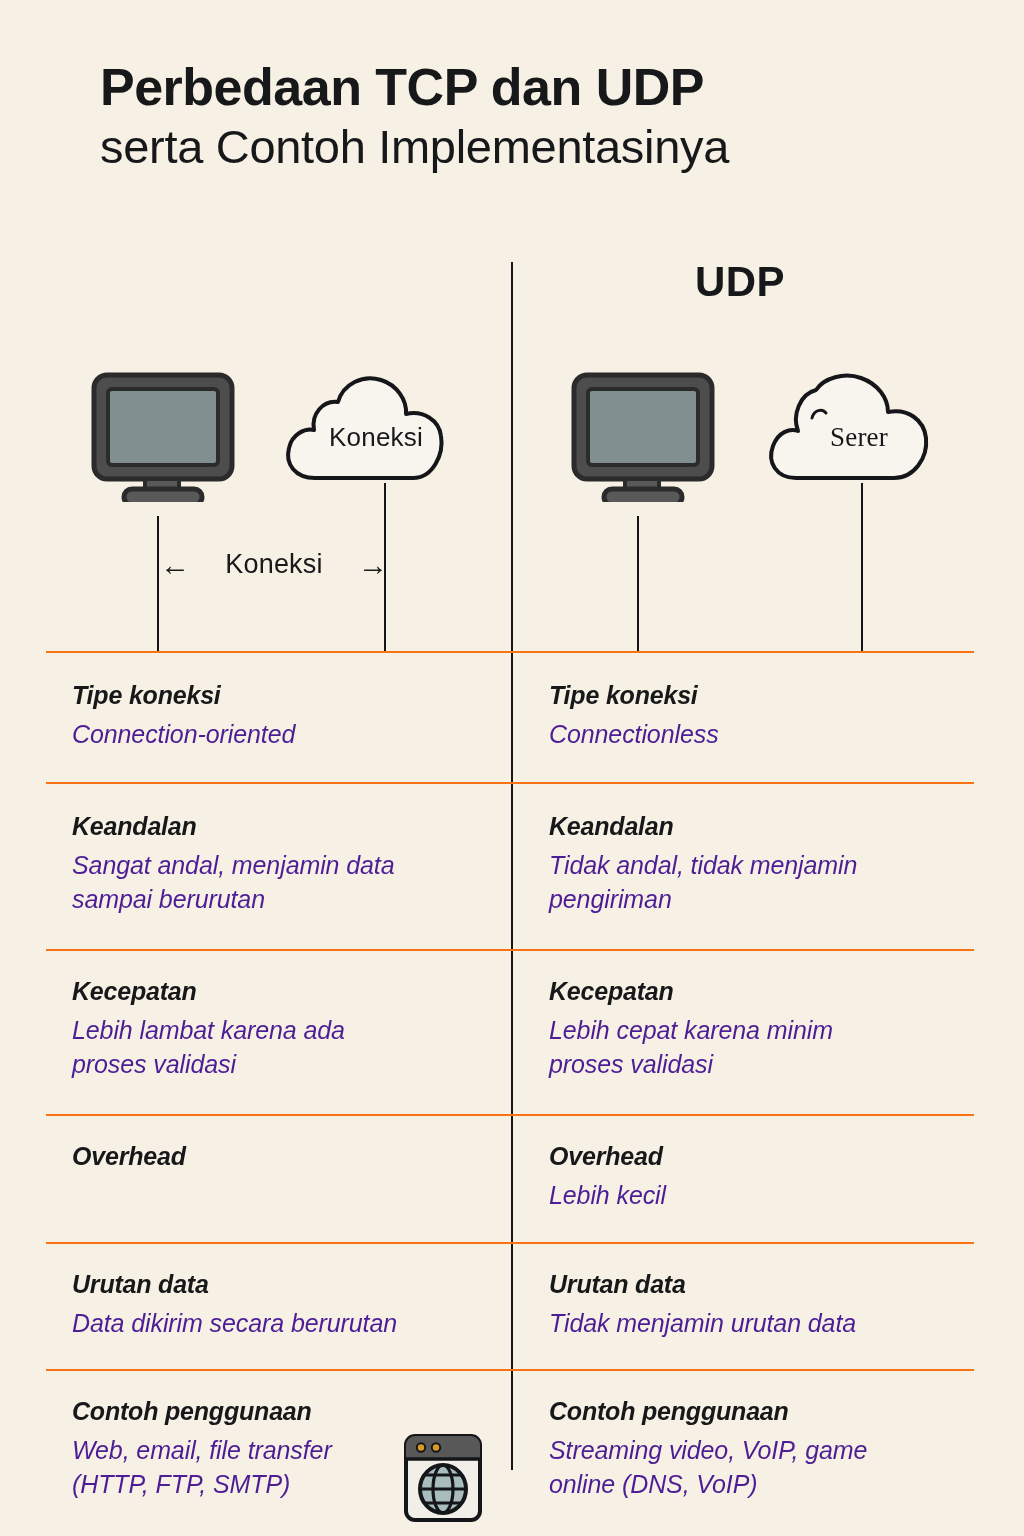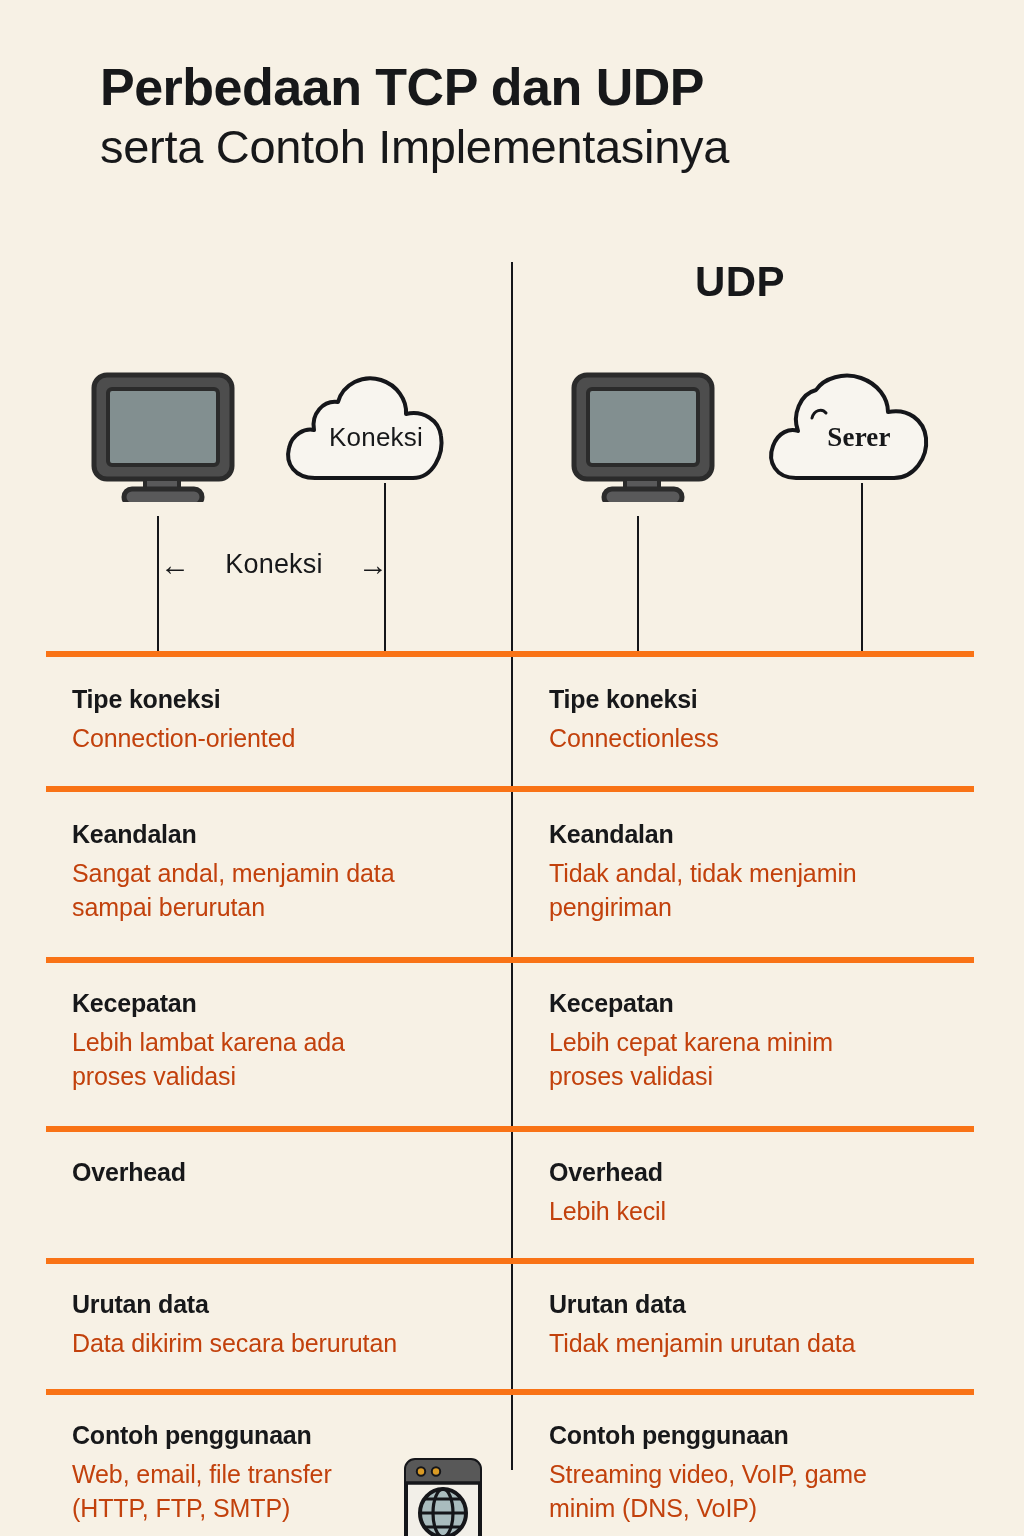--- a/index.html
+++ b/index.html
@@ -94,21 +94,21 @@
     position: absolute;
     left: 0; right: 0;
     top: 54px;
     text-align: center;
     font-size: 26px;
     font-weight: 400;
     color: #17181a;
     letter-spacing: 0.2px;
     pointer-events: none;
   }
-  .cloud-label.serif { font-family: "Liberation Serif", serif; font-size: 27px; font-weight: bold; }
+  .cloud-label.serif { font-family: "Liberation Serif", serif; font-size: 27px; }
 
   .conn-line {
     position: absolute;
     width: 2px;
     background: #15161a;
   }
   .cl-tcp-mon  { left: 157px; top: 516px; height: 136px; }
   .cl-tcp-cloud{ left: 384px; top: 483px; height: 169px; }
   .cl-udp-mon  { left: 637px; top: 516px; height: 136px; }
   .cl-udp-cloud{ left: 861px; top: 483px; height: 169px; }
@@ -130,42 +130,43 @@
   
   .table {
     position: absolute;
     left: 46px;
     top: 651px;
     width: 928px;
   }
   .row {
     position: relative;
     display: flex;
-    border-top: 6px solid #f97316;
+    border-top: 2px solid #f97316;
     box-sizing: border-box;
+    font-style: italic;
   }
   .cell {
     box-sizing: border-box;
     padding: 26px 30px 22px 26px;
     position: relative;
   }
   .cell.left  { width: 466px; }
   .cell.right { width: 462px; padding-left: 37px; }
 
   .cell-title {
     font-size: 25px;
     font-weight: 700;
     color: #17181a;
     letter-spacing: -0.2px;
     margin-bottom: 7px;
   }
   .cell-body {
     font-size: 25px;
     font-weight: 400;
-    color: #c2410c;
+    color: #4c1d95;
     line-height: 1.38;
     letter-spacing: -0.1px;
     max-width: 370px;
     white-space: pre-line;
   }
   .row.r1 .cell { padding-top: 28px; padding-bottom: 30px; }
   .row.r2 .cell { padding-top: 28px; padding-bottom: 32px; }
   .row.r3 .cell { padding-top: 26px; padding-bottom: 32px; }
   .row.r4 .cell { padding-top: 26px; padding-bottom: 30px; }
   .row.r5 .cell { padding-top: 26px; padding-bottom: 28px; }
@@ -323,18 +324,18 @@
             <ellipse cx="41" cy="57" rx="10" ry="24" fill="none" stroke="#15161a" stroke-width="3.2"></ellipse>
             <line x1="18" y1="57" x2="64" y2="57" stroke="#15161a" stroke-width="3.2"></line>
             <line x1="22" y1="43" x2="60" y2="43" stroke="#15161a" stroke-width="3"></line>
             <line x1="22" y1="71" x2="60" y2="71" stroke="#15161a" stroke-width="3"></line>
           </svg>
         </div>
       </div>
       <div class="cell right">
         <div class="cell-title">Contoh penggunaan</div>
         <div class="cell-body">Streaming video, VoIP,  game
-minim (DNS, VoIP)</div>
+online (DNS, VoIP)</div>
       </div>
     </div>
 
   </div>
 </div>
 
 </body></html>

